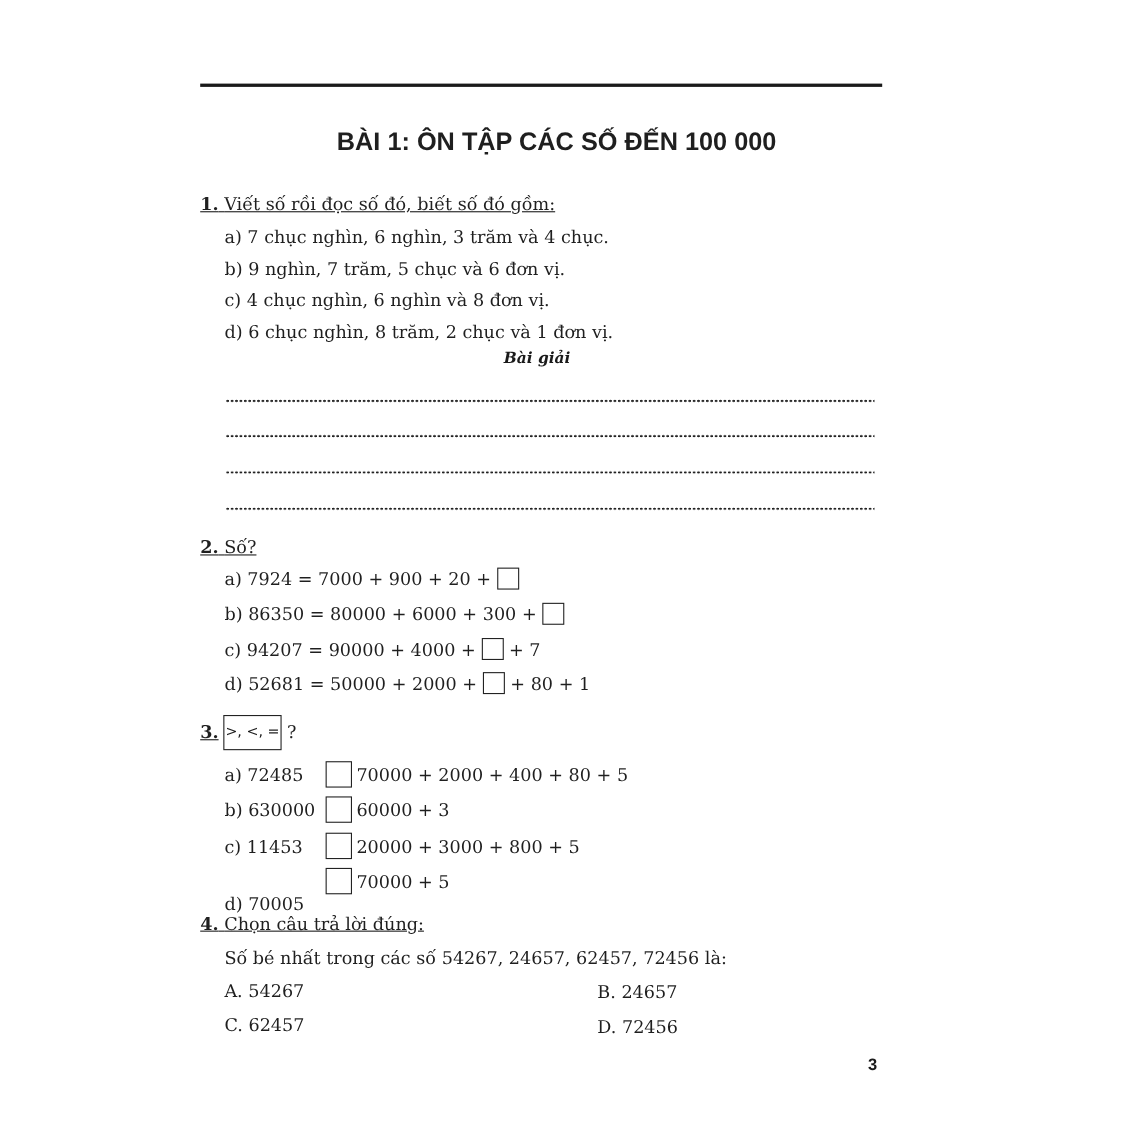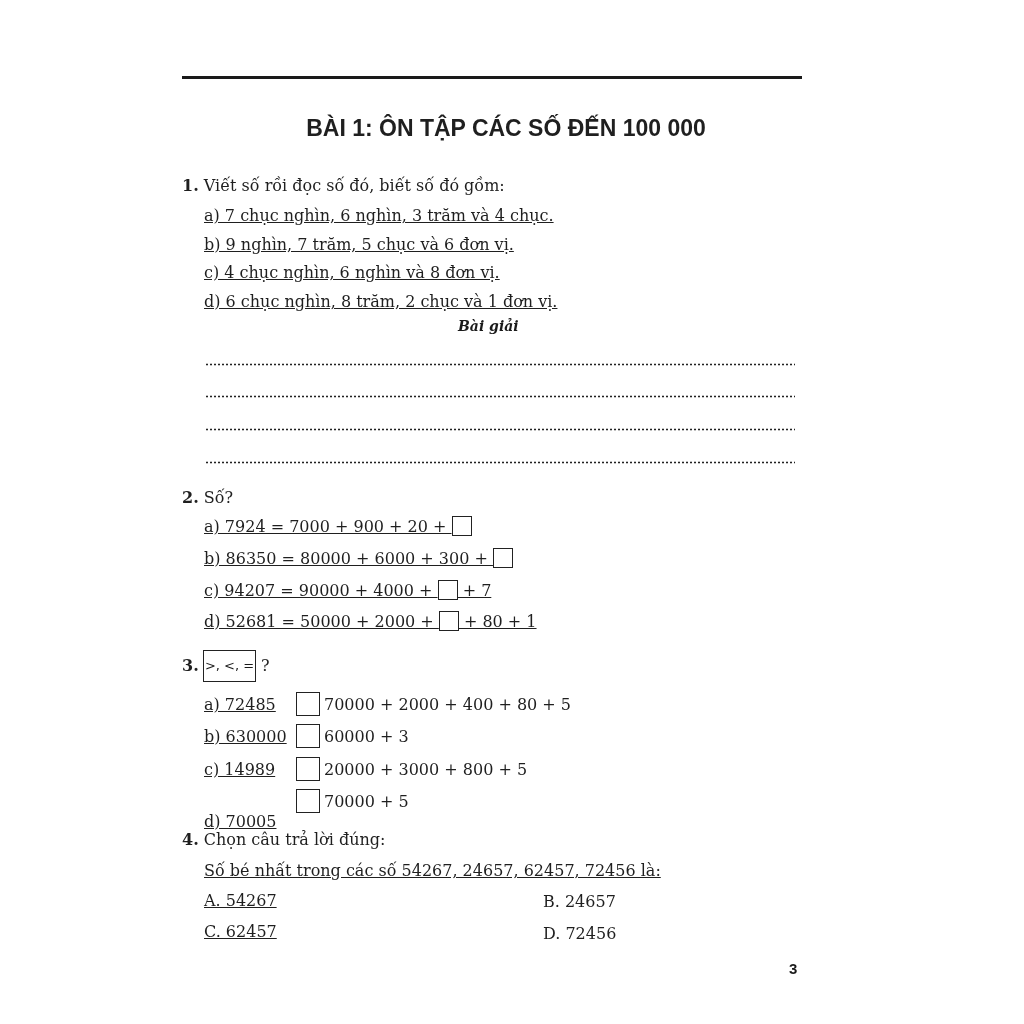--- a/index.html
+++ b/index.html
@@ -76,22 +76,22 @@
     .line {
       position: absolute;
       font-size: 16px;
       line-height: 20px;
       white-space: nowrap;
       color: #1f1f1f;
     }
     .num {
       font-weight: bold;
     }
-    .indent { left: 204px; text-decoration: underline; }
-    .q-line { left: 182px; }
+    .indent { left: 204px; }
+    .q-line { left: 182px; text-decoration: underline; }
     .bai-giai {
       position: absolute;
       left: 458px;
       top: 318px;
       font-weight: bold;
       font-style: italic;
       font-size: 14px;
     }
     .dotline {
       position: absolute;
@@ -191,21 +191,21 @@
   <div class="line" style="left:261px; top:656px;">?</div>
 
   <div class="line indent" style="top:695px;">a) 72485</div>
   <div class="cmp-box" style="left:296px; top:692px;"></div>
   <div class="line" style="left:324px; top:695px;">70000 + 2000 + 400 + 80 + 5</div>
 
   <div class="line indent" style="top:727px;">b) 630000</div>
   <div class="cmp-box" style="left:296px; top:724px;"></div>
   <div class="line" style="left:324px; top:727px;">60000 + 3</div>
 
-  <div class="line indent" style="top:760px;">c) 14989</div>
+  <div class="line indent" style="top:760px;">c) 11453</div>
   <div class="cmp-box" style="left:296px; top:757px;"></div>
   <div class="line" style="left:324px; top:760px;">20000 + 3000 + 800 + 5</div>
 
   <div class="line indent" style="top:792px;margin-top:20px;">d) 70005</div>
   <div class="cmp-box" style="left:296px; top:789px;"></div>
   <div class="line" style="left:324px; top:792px;">70000 + 5</div>
 
   <div class="line q-line" style="top:830px;">
     <span class="num">4.</span>
     <span>Chọn câu trả lời đúng:</span>

